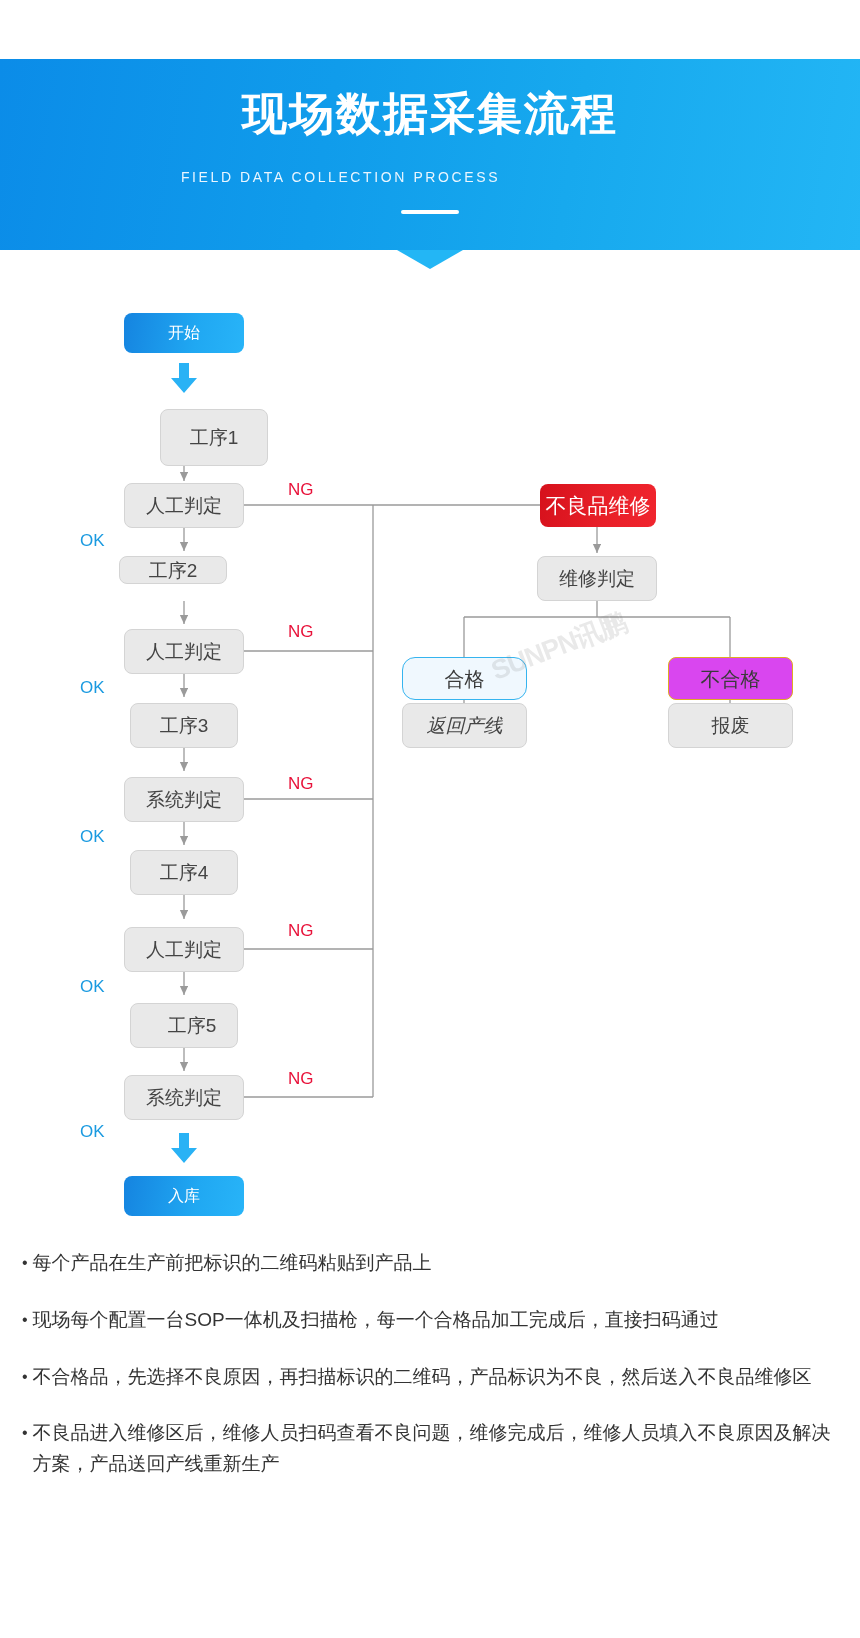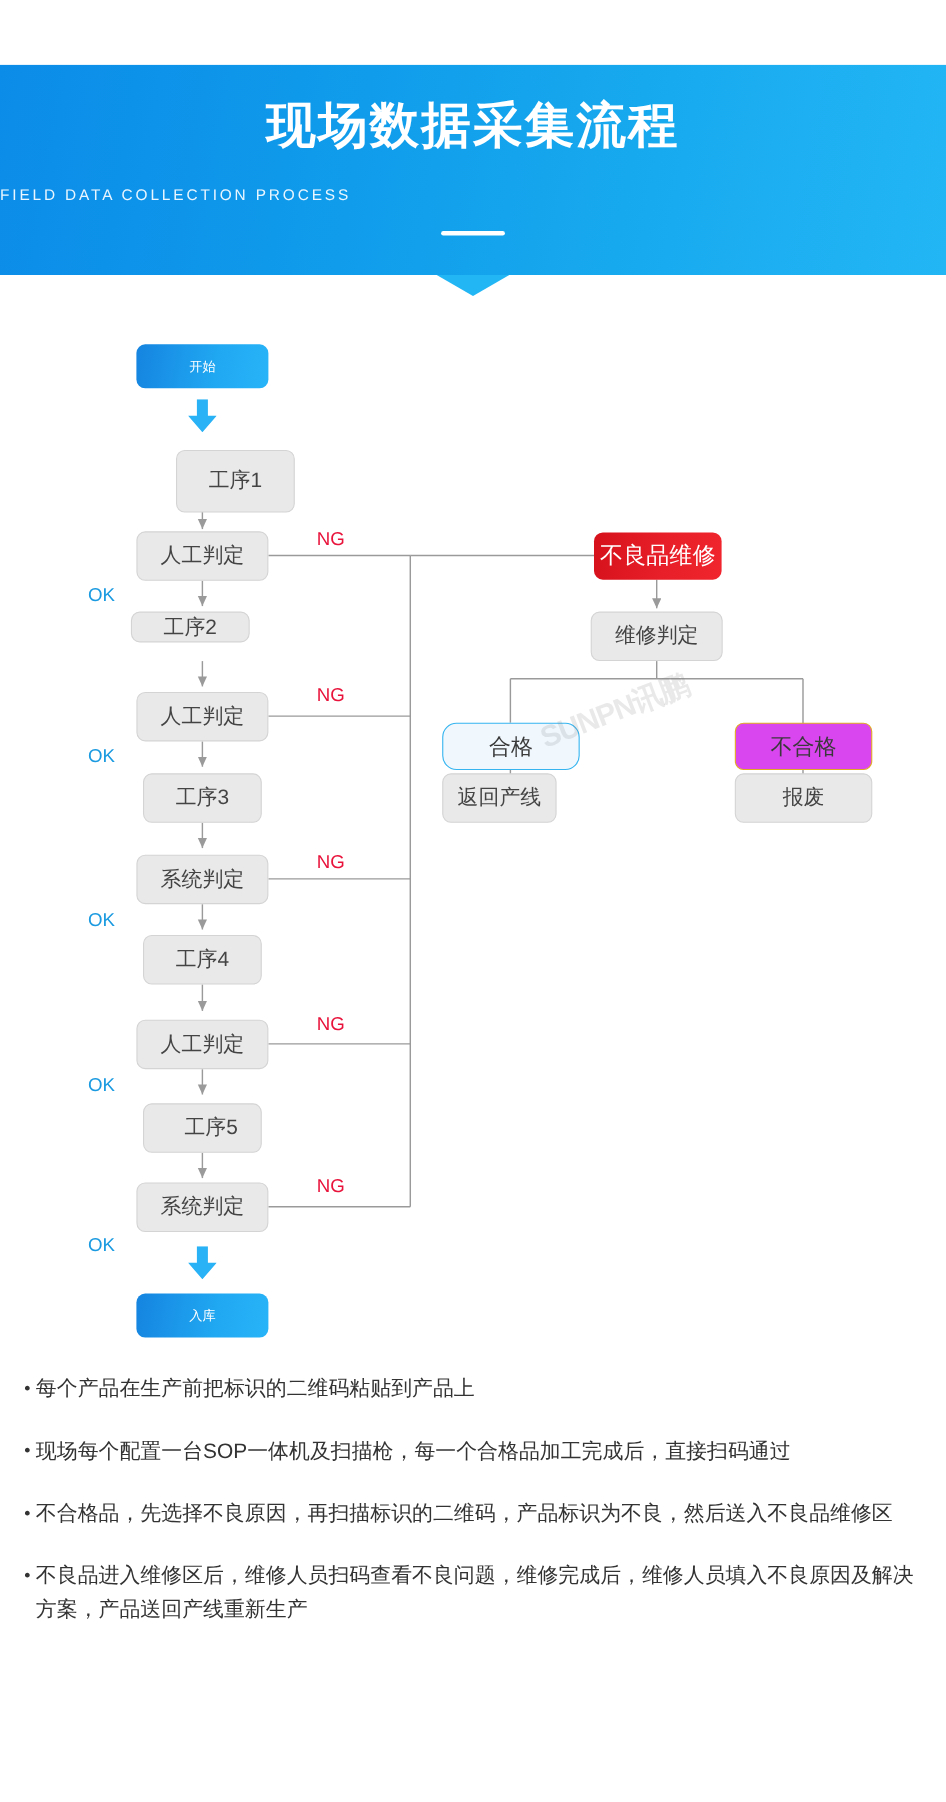--- a/index.html
+++ b/index.html
@@ -31,20 +31,21 @@
     color: #ffffff;
     font-size: 45px;
     font-weight: 700;
     letter-spacing: 2px;
     line-height: 1;
   }
   .banner-sub {
     position: absolute;
     left: 0; top: 110px;
     width: 681px;
+    text-align: center;
     color: #eaf6ff;
     font-size: 14px;
     letter-spacing: 2.6px;
     font-weight: 400;
   }
   .banner-rule {
     position: absolute;
     left: 50%; top: 151px;
     transform: translateX(-50%);
     width: 58px; height: 4px;
@@ -82,21 +83,21 @@
   }
   .node-grey {
     background: #e9e9e9;
     border: 1px solid #d4d4d4;
     color: #444444;
   }
   .node-blue {
     background: linear-gradient(100deg, #1584e0 0%, #20a8f2 60%, #28b4f8 100%);
     color: #ffffff;
     border: none;
-    font-size: 12px;
+    font-size: 16px;
   }
   .node-red {
     background: linear-gradient(100deg, #d6111c 0%, #e81f28 55%, #f0252e 100%);
     color: #ffffff;
     border: none;
     font-size: 21px;
   }
   .node-cyan {
     background: #f0f8fe;
     border: 1.5px solid #35b4ef;
@@ -250,21 +251,21 @@
     <div class="node node-blue" style="left:124px; top:1176px; width:120px; height:40px;">入库</div>
 
     <div class="node node-red" style="left:540px; top:484px; width:116px; height:43px;">不良品维修</div>
 
     <div class="node node-grey" style="left:537px; top:556px; width:120px; height:45px;">维修判定</div>
 
     <div class="node node-cyan" style="left:402px; top:657px; width:125px; height:43px;border-radius:13px;">合格</div>
 
     <div class="node node-gold" style="left:668px; top:657px; width:125px; height:43px;">不合格</div>
 
-    <div class="node node-grey" style="left:402px; top:703px; width:104px; height:45px;">返回产线</div>
+    <div class="node node-grey" style="left:402px; top:703px; width:125px; height:45px;font-style:italic;">返回产线</div>
 
     <div class="node node-grey" style="left:668px; top:703px; width:125px; height:45px;">报废</div>
 
     <div class="lbl lbl-ok" style="left:80px; top:532px;">OK</div>
     <div class="lbl lbl-ok" style="left:80px; top:679px;">OK</div>
     <div class="lbl lbl-ok" style="left:80px; top:828px;">OK</div>
     <div class="lbl lbl-ok" style="left:80px; top:978px;">OK</div>
     <div class="lbl lbl-ok" style="left:80px; top:1123px;">OK</div>
 
     <div class="lbl lbl-ng" style="left:288px; top:481px;">NG</div>

